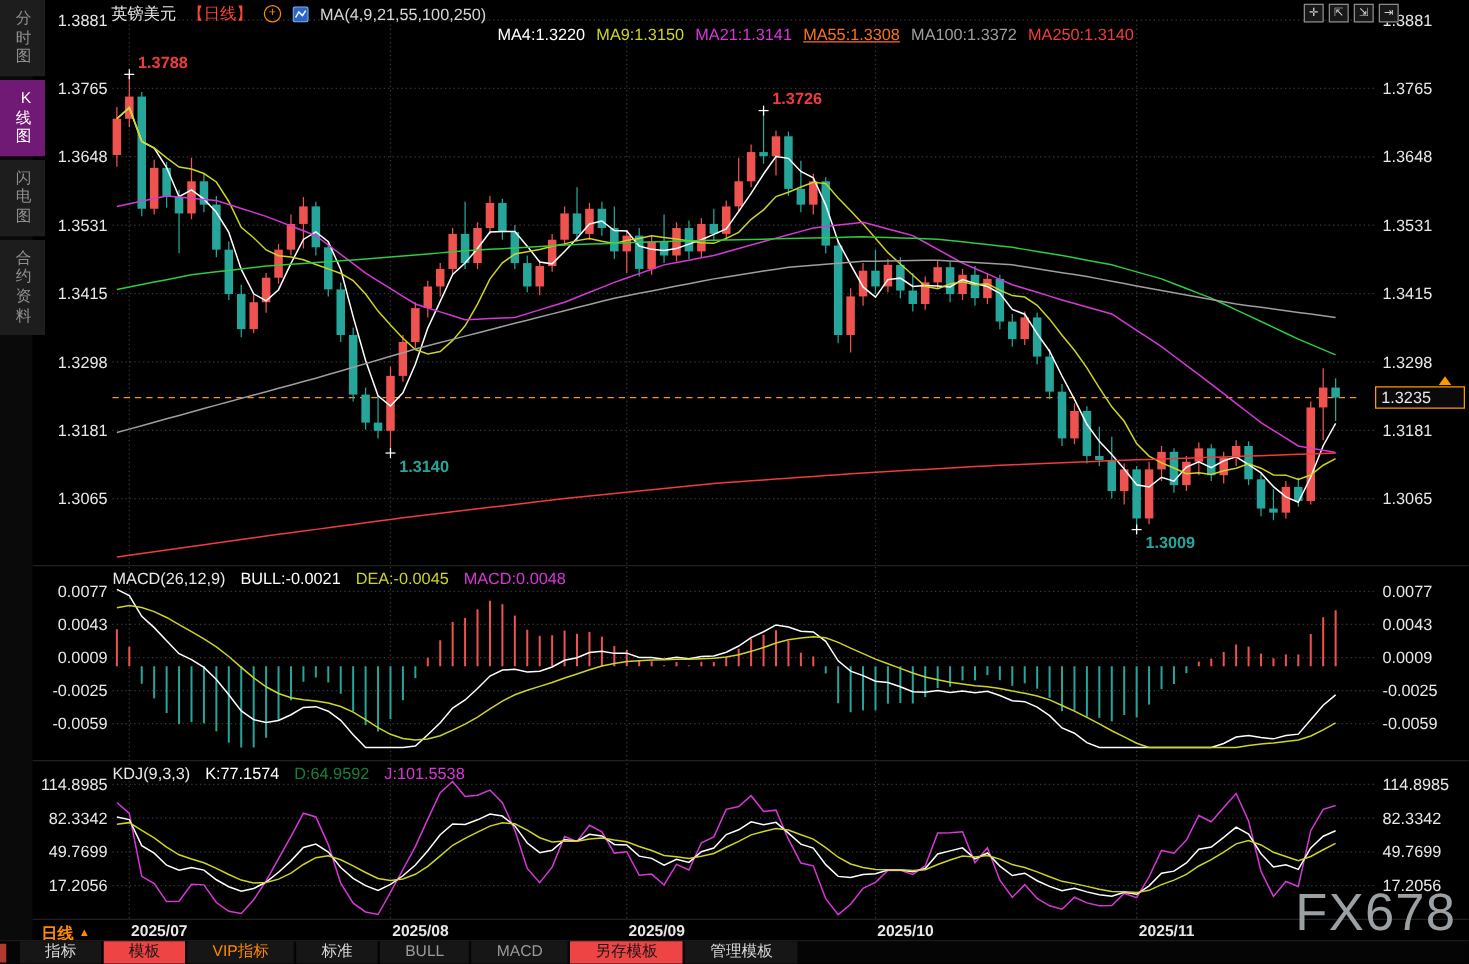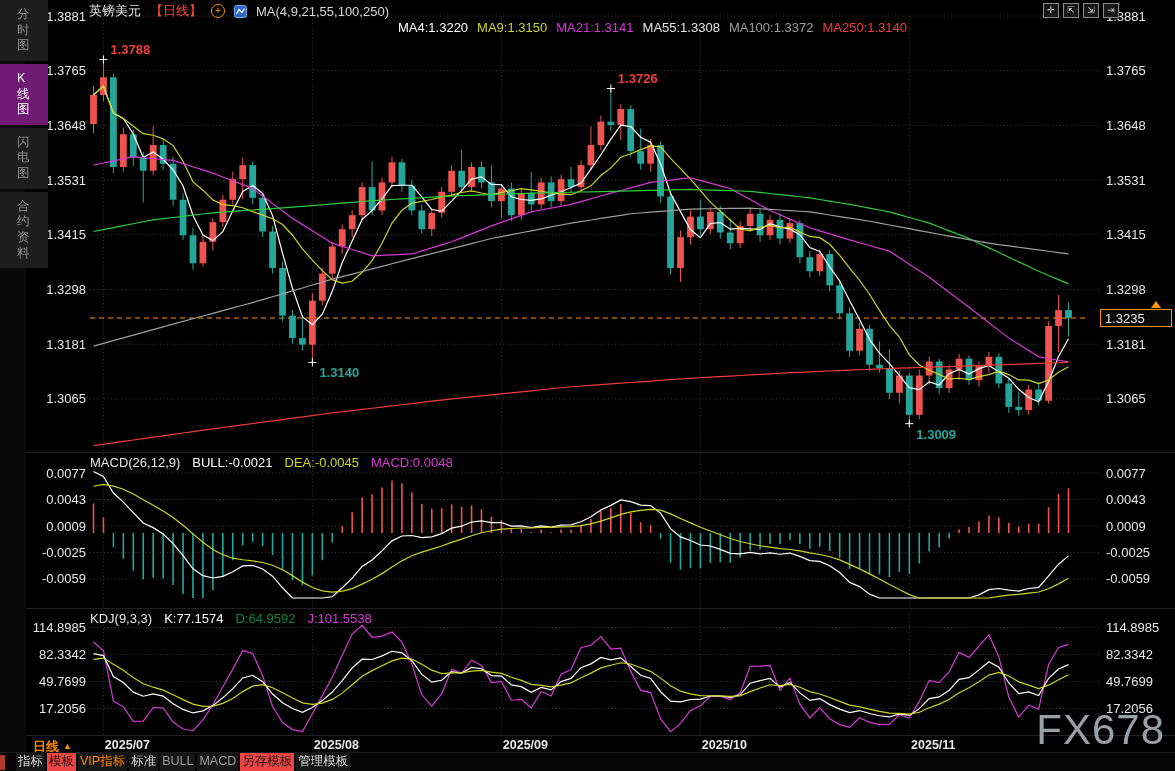--- a/index.html
+++ b/index.html
@@ -7,22 +7,22 @@
        font-family:"Liberation Sans","DejaVu Sans",sans-serif;}
   #cv{position:absolute;left:0;top:0;z-index:1;}
   .ax{fill:#e8e8e8;font-size:13px;font-family:"Liberation Sans","DejaVu Sans",sans-serif;}
   .grid{stroke:#3a3a3a;stroke-dasharray:1 2.5;stroke-width:1;}
   .sep{stroke:#202020;stroke-width:1;}
   .date{fill:#e8e8e8;font-size:12.5px;font-weight:bold;
         font-family:"Liberation Sans","DejaVu Sans",sans-serif;}
   .ann{font-size:13px;font-weight:bold;font-family:"Liberation Sans","DejaVu Sans",sans-serif;}
 
   #sidebar{position:absolute;left:0;top:0;width:26px;height:771px;background:#0a0a0a;z-index:3;}
-  .vtab{width:48px;margin-bottom:3px;padding:7px 0;background:#1d1d1d;color:#909090;
-        font-size:12.5px;line-height:1.25;text-align:left;cursor:pointer;}
+  .vtab{width:36px;margin-bottom:3px;padding:7px 0;background:#1d1d1d;color:#909090;
+        font-size:12.5px;line-height:1.25;text-align:right;cursor:pointer;}
   .vtab .stack{width:14px;margin:0 auto;word-break:break-all;}
   .vtab.active{background:#701a75;color:#ffffff;}
 
   #hdr{position:absolute;left:89px;top:2px;height:18px;display:flex;align-items:center;
        gap:9px;font-size:13px;color:#d6d6d6;z-index:2;white-space:nowrap;}
   #hdr .sym{color:#e8e8e8;}
   #hdr .per{color:#ff4632;}
   .plus-circ{display:inline-block;width:12px;height:12px;border:1px solid #ff8a00;border-radius:50%;
        color:#ff8a00;font-size:10px;line-height:11px;text-align:center;}
   #toolbar{position:absolute;left:1043px;top:3px;display:flex;gap:4px;z-index:2;}
@@ -32,21 +32,21 @@
   .panel-hdr{position:absolute;display:flex;gap:12px;font-size:13px;color:#e8e8e8;z-index:2;white-space:nowrap;}
   #macd-hdr{left:90px;top:455px;}
   #kdj-hdr{left:90px;top:611px;}
 
   #period-sel{position:absolute;left:33px;top:738px;z-index:2;color:#ff8a00;
        font-size:13px;font-weight:bold;cursor:pointer;}
   #period-sel .arr{font-size:9px;vertical-align:2px;margin-left:4px;}
 
   #ftabs{position:absolute;left:0;bottom:0;width:1175px;height:18px;background:#050505;
         border-top:1px solid #1a1a1a;display:flex;gap:2px;padding-left:16px;z-index:3;}
-  .ftab{padding:0 2px;font-size:12.5px;line-height:17px;background:#161616;color:#d8d8d8;cursor:pointer;}
+  .ftab{padding:0 20px;font-size:12.5px;line-height:17px;background:#161616;color:#d8d8d8;cursor:pointer;}
   .ftab.dim{color:#9a9a9a;}
   .ftab.orange-bg{background:#ef4444;color:#161616;}
   .ftab.orange-text{color:#ff8a00;text-align:right;}
 
   #wmark{position:absolute;right:10px;top:706px;font-size:42px;color:#a9aeb2;opacity:.92;
         letter-spacing:1px;z-index:4;}
   #corner{position:absolute;left:0;bottom:1px;width:5px;height:15px;background:#b03a2e;z-index:4;}
 </style>
 </head>
 <body>
@@ -74,21 +74,21 @@
     <svg width="13" height="13">
         <rect x="0.5" y="0.5" width="12" height="12" rx="2" fill="#2b65c9" stroke="#7fa8e0"></rect>
         <polyline points="2.5,9 5,4.5 8,7.5 10.5,3.5" fill="none" stroke="#fff" stroke-width="1.2"></polyline>
       </svg>
   </span>
   <span>MA(4,9,21,55,100,250)</span>
   <span id="mavals" style="display:flex;gap:9px;margin-top:32px;">
       <span style="color: rgb(255, 255, 255);">MA4:1.3220</span>
       <span style="color: rgb(205, 212, 33);">MA9:1.3150</span>
       <span style="color: rgb(216, 55, 216);">MA21:1.3141</span>
-      <span style="color: #e5e5e5;">MA55:1.3308</span>
+      <span style="color: #f97316; text-decoration: underline;">MA55:1.3308</span>
       <span style="color: rgb(158, 158, 158);">MA100:1.3372</span>
       <span style="color: rgb(242, 60, 60);">MA250:1.3140</span>
     </span>
 </div>
 
 <div id="toolbar">
     <div class="tbtn">✛</div>
     <div class="tbtn">⇱</div>
     <div class="tbtn">⇲</div>
     <div class="tbtn">⇥</div>

